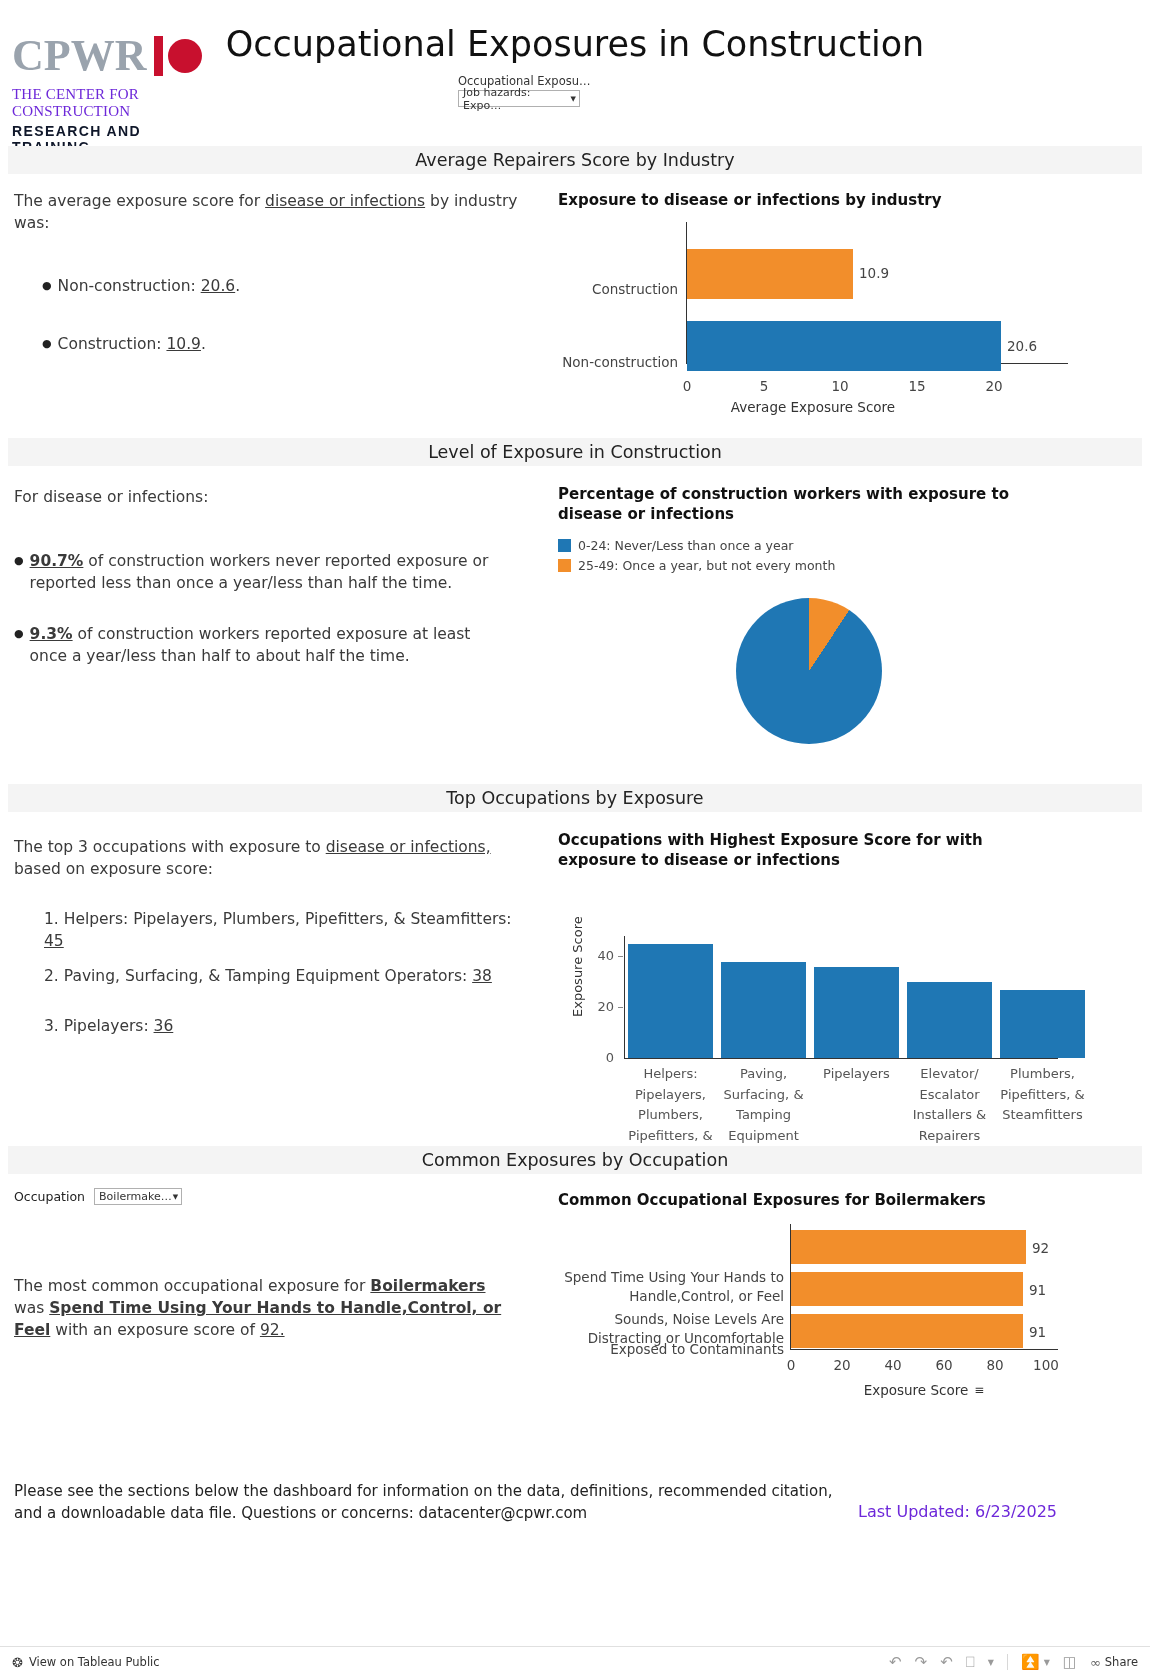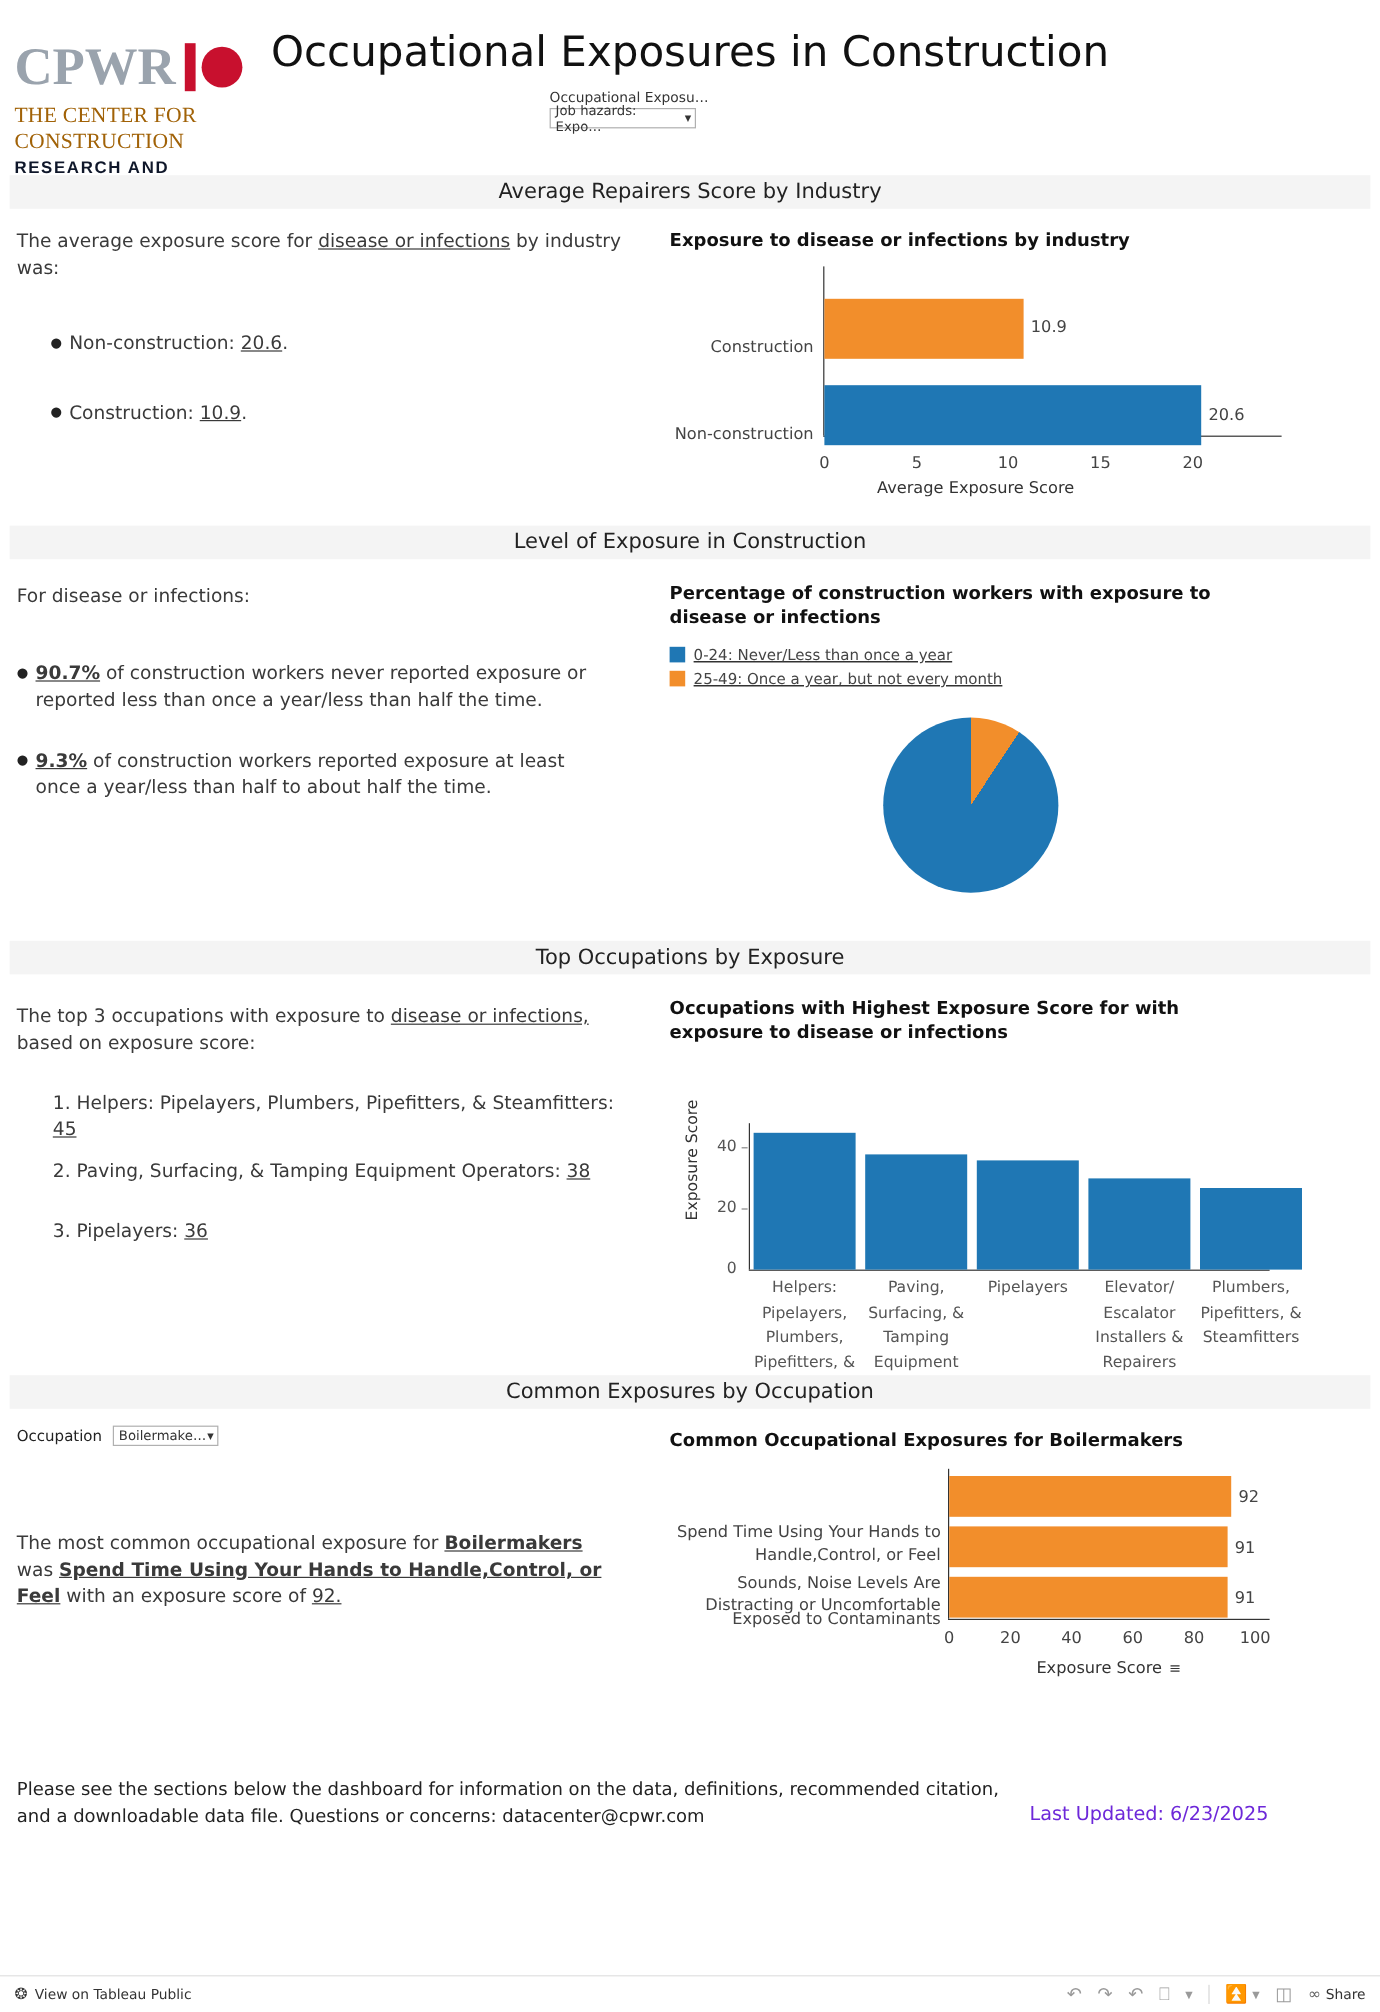--- a/index.html
+++ b/index.html
@@ -22,21 +22,21 @@
   .logo-word {
     font-family: "Liberation Serif", "DejaVu Serif", serif;
     font-size: 44px; font-weight: 700; color: #9aa3ad; letter-spacing: 0px;
     line-height: 44px;
   }
   .logo-mark { display: flex; align-items: center; margin-left: 8px; }
   .logo-bar { width: 9px; height: 40px; background: #c8102e; }
   .logo-dot { width: 34px; height: 34px; border-radius: 50%; background: #c8102e; margin-left: 5px; }
   .logo-l1 {
     font-family: "Liberation Serif", "DejaVu Serif", serif;
-    font-size: 18px; color: #a16207; letter-spacing: .2px; margin-top: 4px;
+    font-size: 15px; color: #6d28d9; letter-spacing: .2px; margin-top: 4px;
   }
   .logo-l2 {
     font-family: "Liberation Sans", sans-serif;
     font-size: 14px; font-weight: 700; color: #0f172a; letter-spacing: 1.4px; margin-top: 3px;
   }
   .dash-title {
     position: absolute; left: 0; right: 0; top: 24px;
     text-align: center; font-size: 35px; color: #111; font-weight: 400;
   }
   .param-wrap { position: absolute; left: 458px; top: 74px; width: 180px; }
@@ -207,21 +207,21 @@
       </div>
       <div class="bullet-row" style="margin-top:29px;">
         <span class="dot">●</span>
         <span style="width:470px;"><span class="u b">9.3%</span><span> of construction workers reported exposure at least once a year/less than half to about half the time.</span></span>
       </div>
     </div>
 
     <div class="right-col" style="top:12px;">
       <div class="viz-title" style="width:490px;">Percentage of construction workers with exposure to disease or infections</div>
 
-      <div style="margin-top:14px;text-decoration:underline;">
+      <div style="margin-top:14px;">
         <div class="legend-row">
           <span class="legend-swatch" style="background:#1f77b4;"></span>
           <span class="legend-text">0-24: Never/Less than once a year</span>
         </div>
         <div class="legend-row">
           <span class="legend-swatch" style="background:#f28e2b;"></span>
           <span class="legend-text">25-49: Once a year, but not every month</span>
         </div>
       </div>
 

